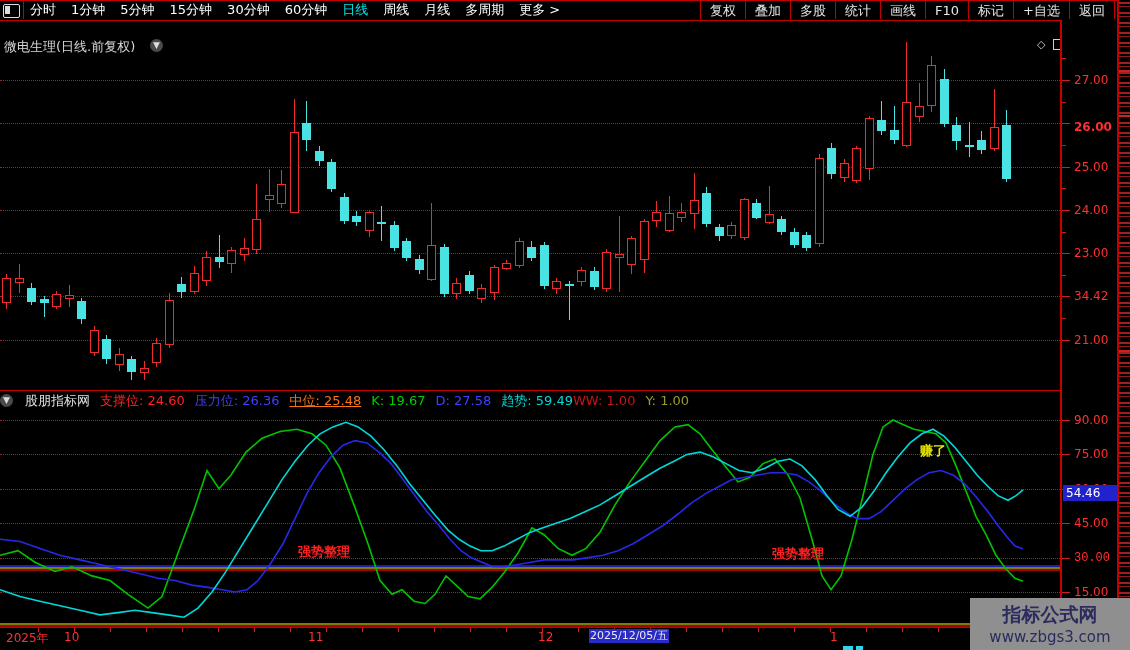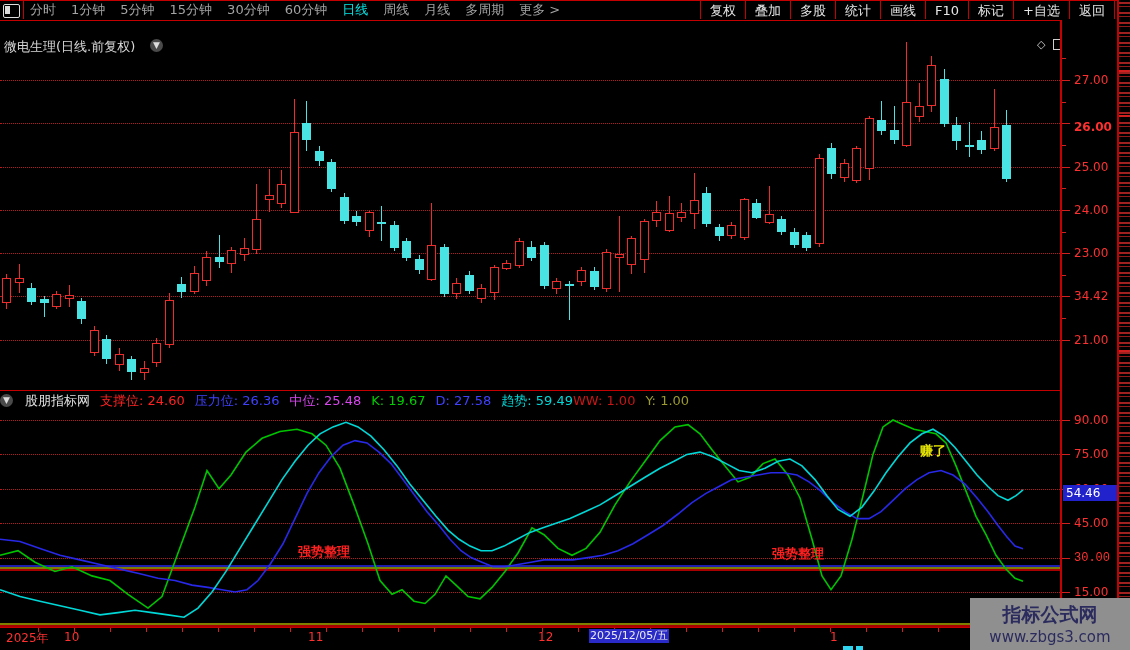--- a/index.html
+++ b/index.html
@@ -5,21 +5,21 @@
   html,body{margin:0;padding:0;background:#000;}
   #root{position:relative;width:1130px;height:650px;background:#000;overflow:hidden;
         font-family:"DejaVu Sans","Liberation Sans",sans-serif;}
   .abs{position:absolute;}
   
   .toolbar{left:0;top:0;width:1128px;height:19px;border-top:1px solid #c40000;border-bottom:1px solid #c40000;background:#000;}
   .tb-iconbox{left:3px;top:3px;width:15px;height:12px;border:1px solid #ddd;border-radius:2px;}
   .tb-iconbox .half{position:absolute;left:1px;top:1px;width:5px;height:8px;background:#ddd;}
   .tb-div{left:23px;top:0;width:1px;height:18px;background:#c40000;}
   .tb-left{left:30px;top:0;height:18px;display:flex;align-items:center;gap:15px;}
-  .tb-left span{color:#a3a3a3;font-size:13px;cursor:default;white-space:nowrap;}
+  .tb-left span{color:#ffffff;font-size:13px;cursor:default;white-space:nowrap;}
   .tb-left span.active{color:#00e5e5;}
   .tb-right{right:13px;top:0;height:18px;display:flex;align-items:stretch;}
   .tb-right span{color:#e6e6e6;font-size:13px;padding:1px 9px 0 9px;border-left:1px solid #c40000;display:flex;align-items:center;white-space:nowrap;}
   .tb-right span:last-child{border-right:1px solid #c40000;}
   
   .titlebar{left:0;top:20px;width:860px;height:18px;margin-top:16px;}
   .title-text{left:4px;top:2px;color:#d8d8d8;font-size:13px;white-space:nowrap;}
   .chev-circle{width:13px;height:13px;border-radius:50%;background:#4a4a4a;color:#ddd;font-size:9px;text-align:center;line-height:12px;}
   .t-chev{left:150px;top:3px;}
   .diamond-ico{left:1037px;top:2px;color:#cfcfcf;font-size:11px;}
@@ -273,21 +273,21 @@
       <div class="wick" style="left: 1006px; top: 72.305px; height: 71.4391px; background: rgb(73, 227, 227);"></div>
       <div class="body-dn" style="left: 1002px; top: 87.4588px; width: 9px; height: 53.2546px; background: rgb(73, 227, 227);"></div>
     </div>
 
   <div class="abs ind-sep"></div>
   <div class="abs ind-header" id="ind-header">
     <span class="chev-circle">▼</span>
     <span class="src">股朋指标网</span>
   <span class="fld" style="color: rgb(255, 34, 34);">支撑位: 24.60</span>
       <span class="fld" style="color: rgb(64, 64, 255);">压力位: 26.36</span>
-      <span class="fld" style="color: #d946ef;">中位: 25.48</span>
+      <span class="fld" style="color: #f97316; text-decoration: underline;">中位: 25.48</span>
       <span class="fld" style="color: rgb(0, 204, 0);">K: 19.67</span>
       <span class="fld" style="color: rgb(64, 64, 255);">D: 27.58</span>
       <span class="fld" style="color: rgb(0, 216, 216);">趋势: 59.49</span>
     </div>
   <div class="abs ind-right" id="ind-right">
       <span style="color: rgb(200, 22, 22);">WW: 1.00</span>
       <span style="color: rgb(154, 154, 48);">Y: 1.00</span>
     </div>
 
   <div class="abs ind-area" id="ind-area">

